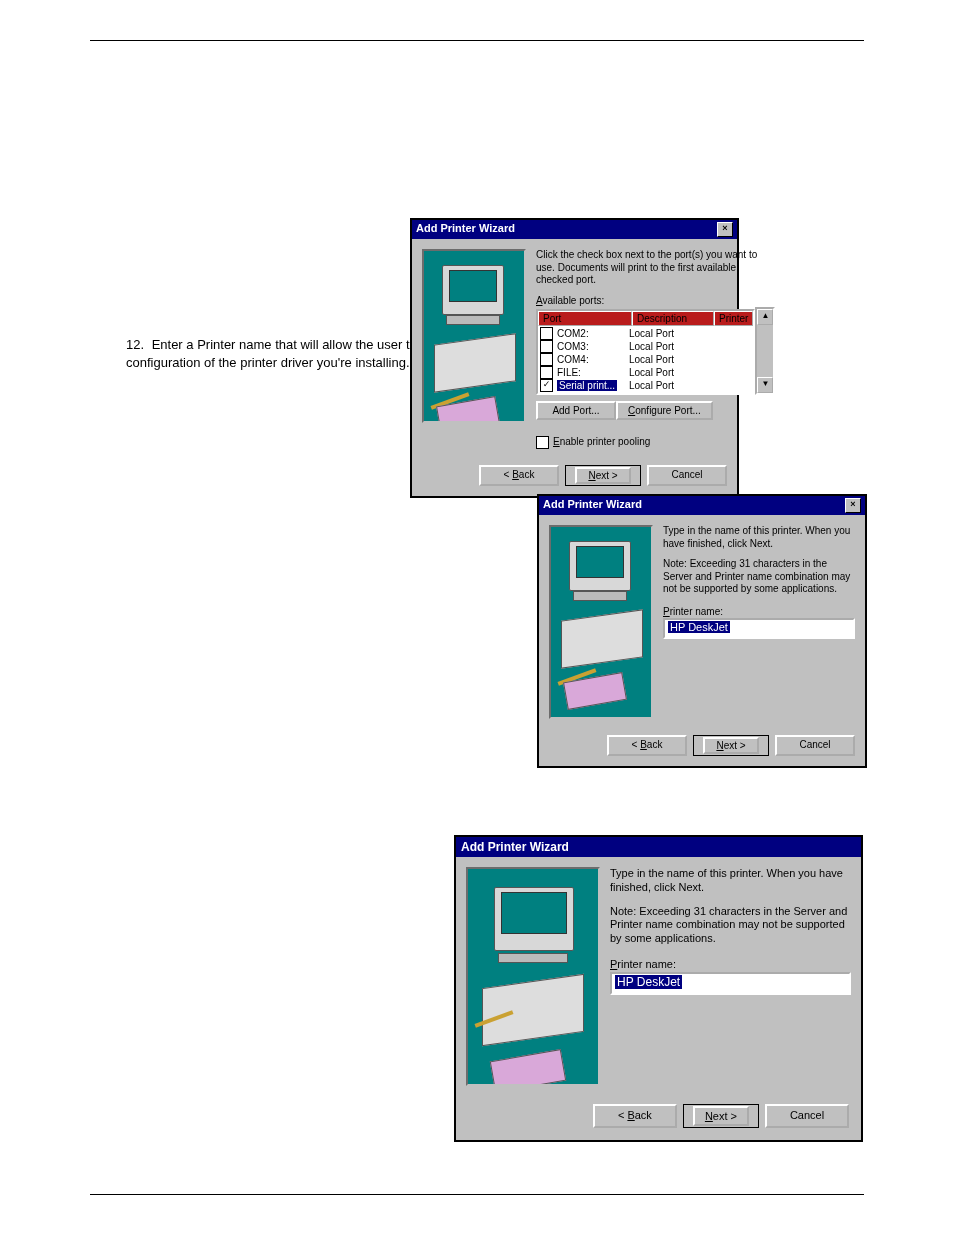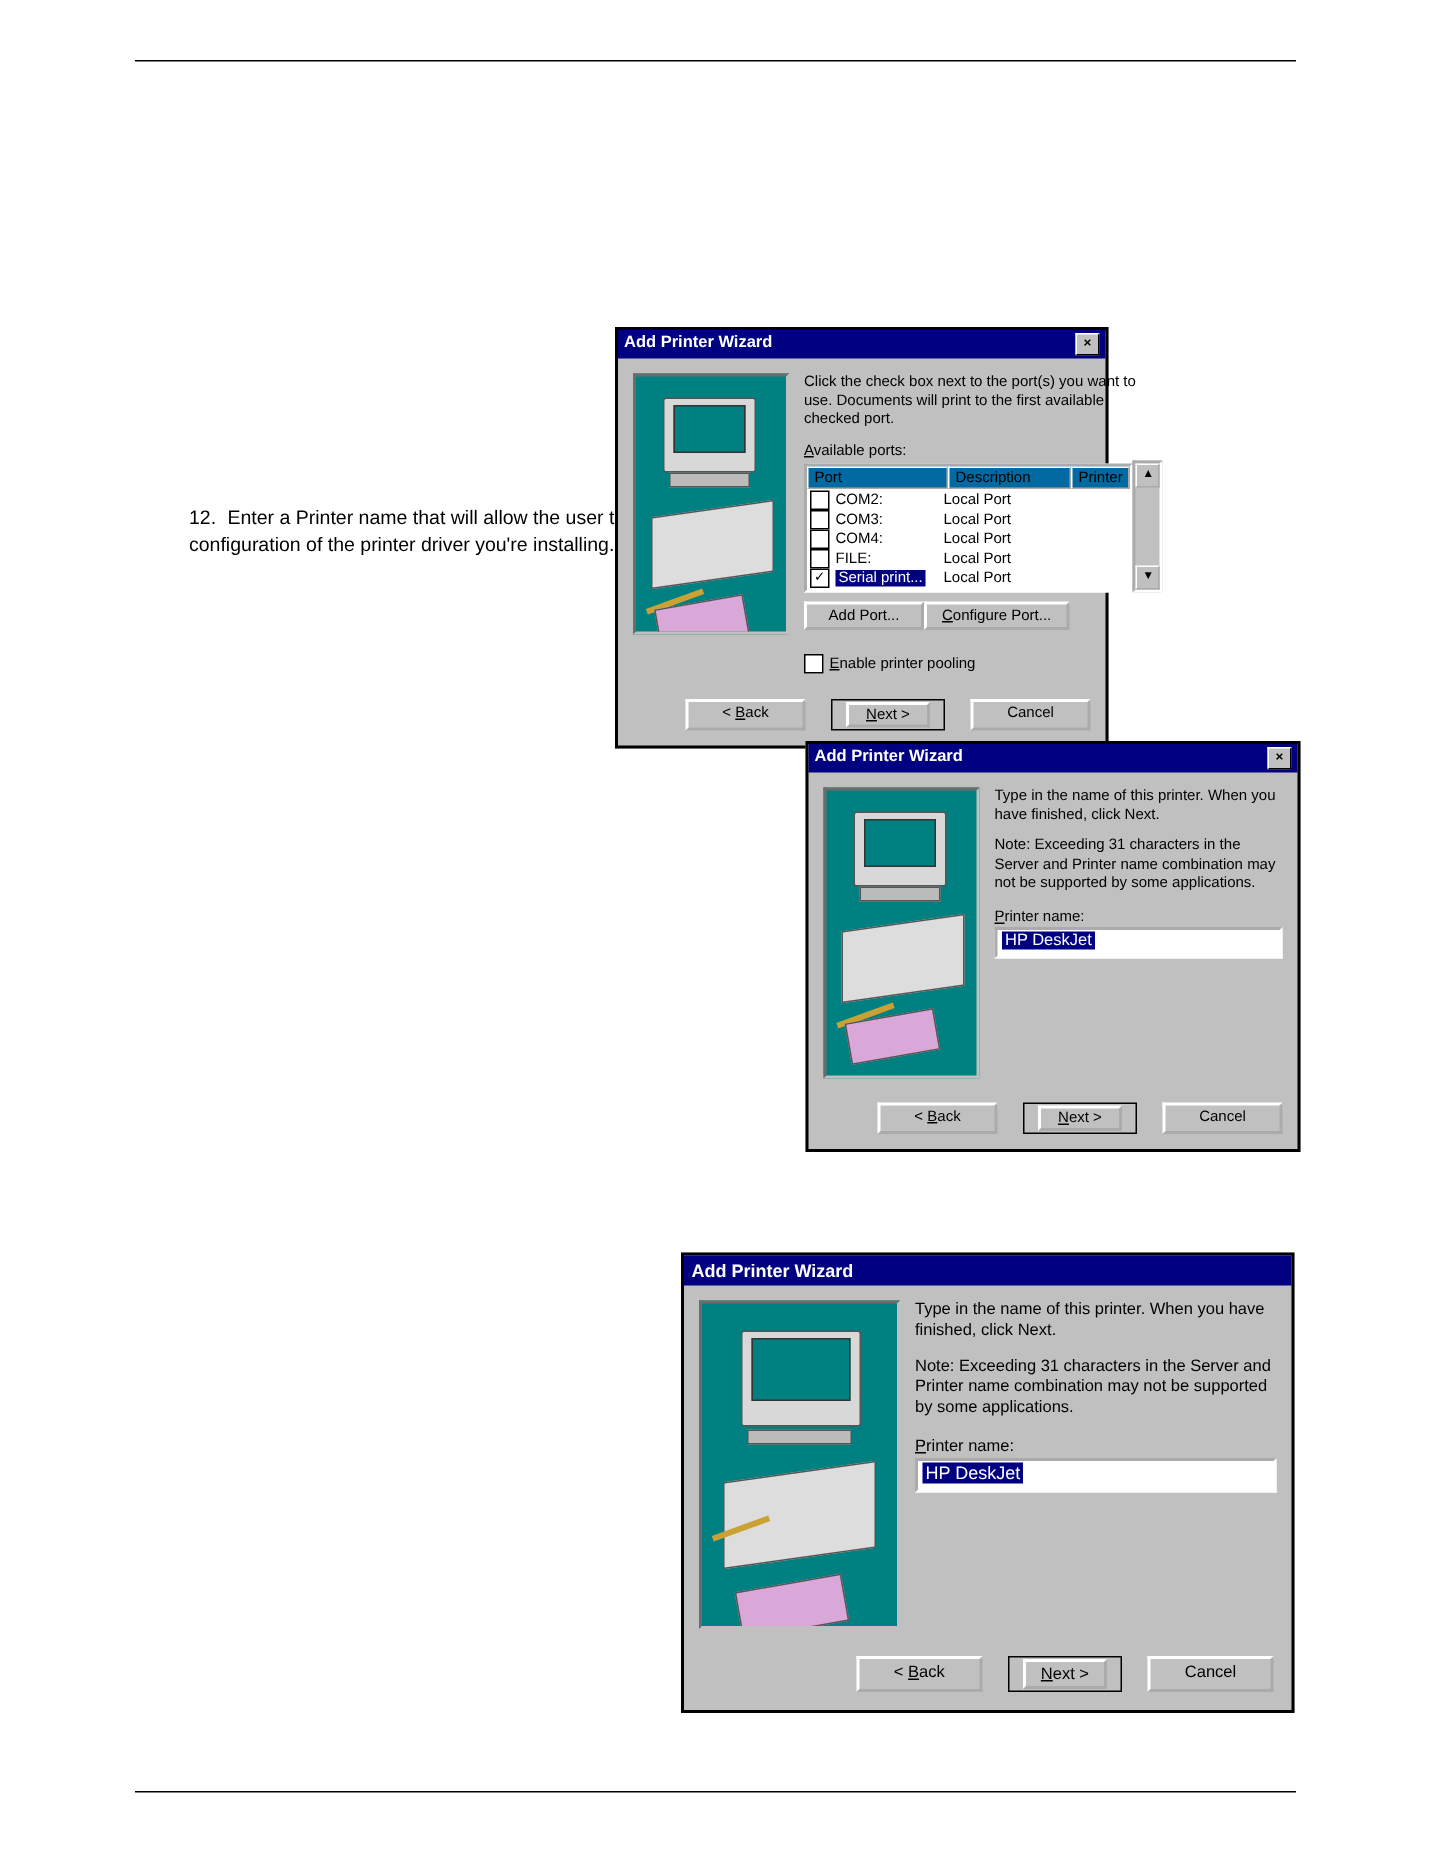--- a/index.html
+++ b/index.html
@@ -24,36 +24,36 @@
 .screen{position:absolute;top:4px;left:6px;right:6px;height:30px;background:#008080;border:1px solid #333}
 .cpu{position:absolute;top:64px;left:22px;width:52px;height:8px;background:#bbb;border:1px solid #555}
 .fax{position:absolute;top:88px;left:10px;width:80px;height:46px;background:#ddd;border:1px solid #555;transform:skewY(-8deg)}
 .paper{position:absolute;top:150px;left:14px;width:58px;height:26px;background:#d9a8d9;border:1px solid #555;transform:rotate(-10deg)}
 .pencil{position:absolute;top:148px;left:6px;width:40px;height:4px;background:#caa132;transform:rotate(-20deg)}
 .dlg-right{flex:1}
 .small{font-size:10px;line-height:1.25}
 .under{text-decoration:underline}
 
 .listbox{border:2px inset #fff;background:#fff;margin-top:2px;font-size:10px}
-.lb-head{display:flex;background:#0369a1}
+.lb-head{display:flex;background:#b91c1c}
 .lb-head div{border:1px outset #fff;padding:1px 4px}
 .lb-rows{padding:1px 0}
 .lb-row{display:flex;align-items:center;padding:0 2px;line-height:13px}
 .lb-row .ck{width:11px;height:11px;border:1px solid #000;background:#fff;margin-right:4px;font-size:9px;line-height:9px;text-align:center}
 .lb-row .c1{width:72px}
 .lb-row .c2{width:72px}
 .lb-sel{background:#000080;color:#fff;padding:0 2px}
 .vbar{width:16px;background:#c0c0c0;border:2px inset #fff;display:flex;flex-direction:column;justify-content:space-between}
 .vbtn{height:14px;background:#c0c0c0;border:1px outset #fff;font-size:8px;text-align:center;line-height:12px}
 .flexrow{display:flex}
 
 .btn{background:#c0c0c0;border:2px outset #fff;font-size:10px;padding:2px 10px;min-width:56px;text-align:center}
 .btn.def{border:1px solid #000;padding:1px 9px}
 .btn.def>span{display:block;border:2px outset #fff;padding:1px 8px}
-.btnrow{display:flex;gap:17px;justify-content:flex-end}
+.btnrow{display:flex;gap:6px;justify-content:flex-end}
 .ck2{width:11px;height:11px;border:1px solid #000;background:#fff;display:inline-block;vertical-align:middle;margin-right:4px}
 .input-sunk{border:2px inset #fff;background:#fff;padding:1px 3px;font-size:11px;height:15px}
 .sel-text{background:#000080;color:#fff;padding:0 2px}
 
 #dlg1{left:410px;top:218px;width:325px}
 #dlg2{left:537px;top:494px;width:326px}
 #dlg3{left:454px;top:835px;width:405px}
 #dlg3 .dlg-body{font-size:11px}
 #dlg3 .small{font-size:11px}
 #dlg3 .input-sunk{height:17px;font-size:12px}

